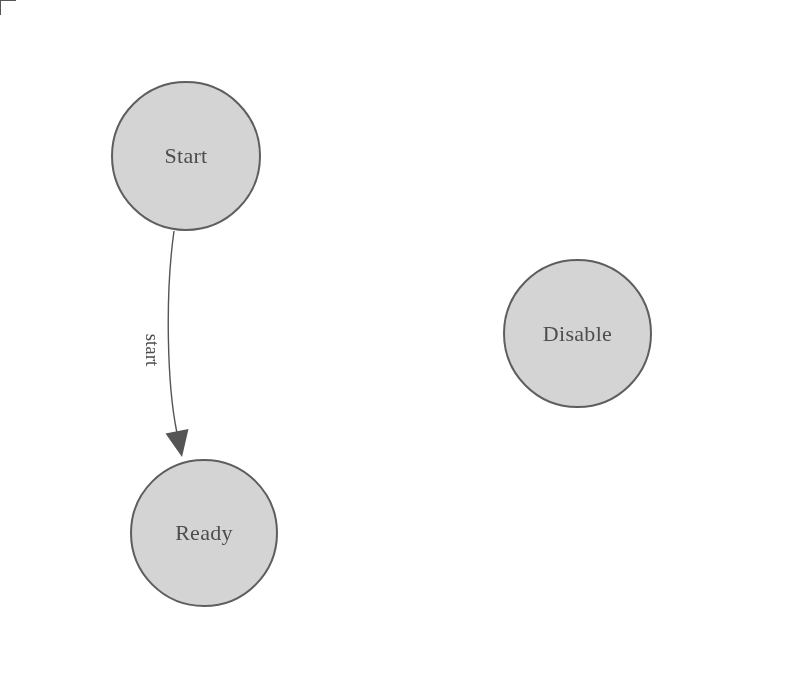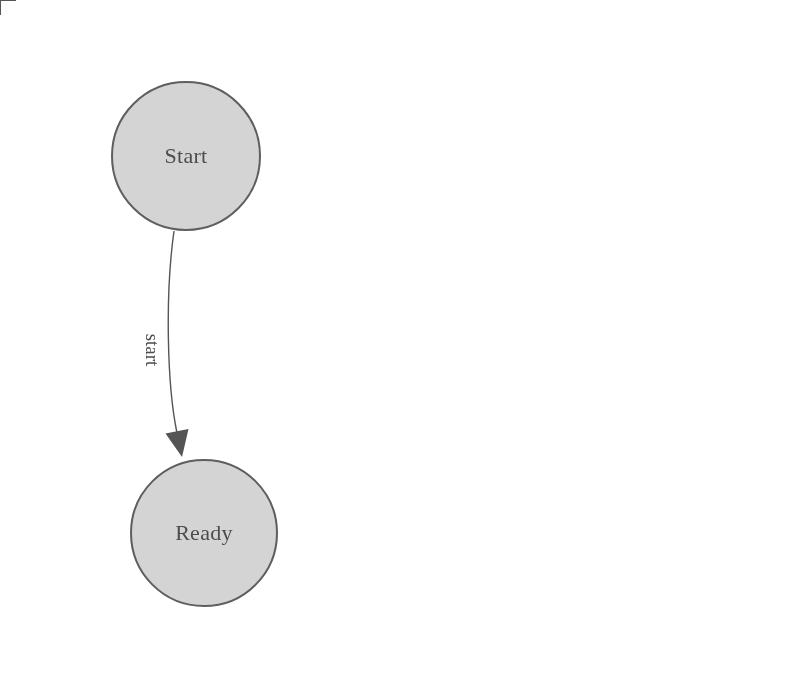--- a/index.html
+++ b/index.html
@@ -79,16 +79,19 @@
   </svg>
 
   <div class="node" id="node-start">
     <span class="node-label">Start</span>
   </div>
 
   <div class="node" id="node-ready">
     <span class="node-label">Ready</span>
   </div>
 
+  <div class="node" id="node-disable">
+    <span class="node-label">Disable</span>
+  </div>
 
   <div class="edge-label">start</div>
 
 </div>
 
 </body></html>

